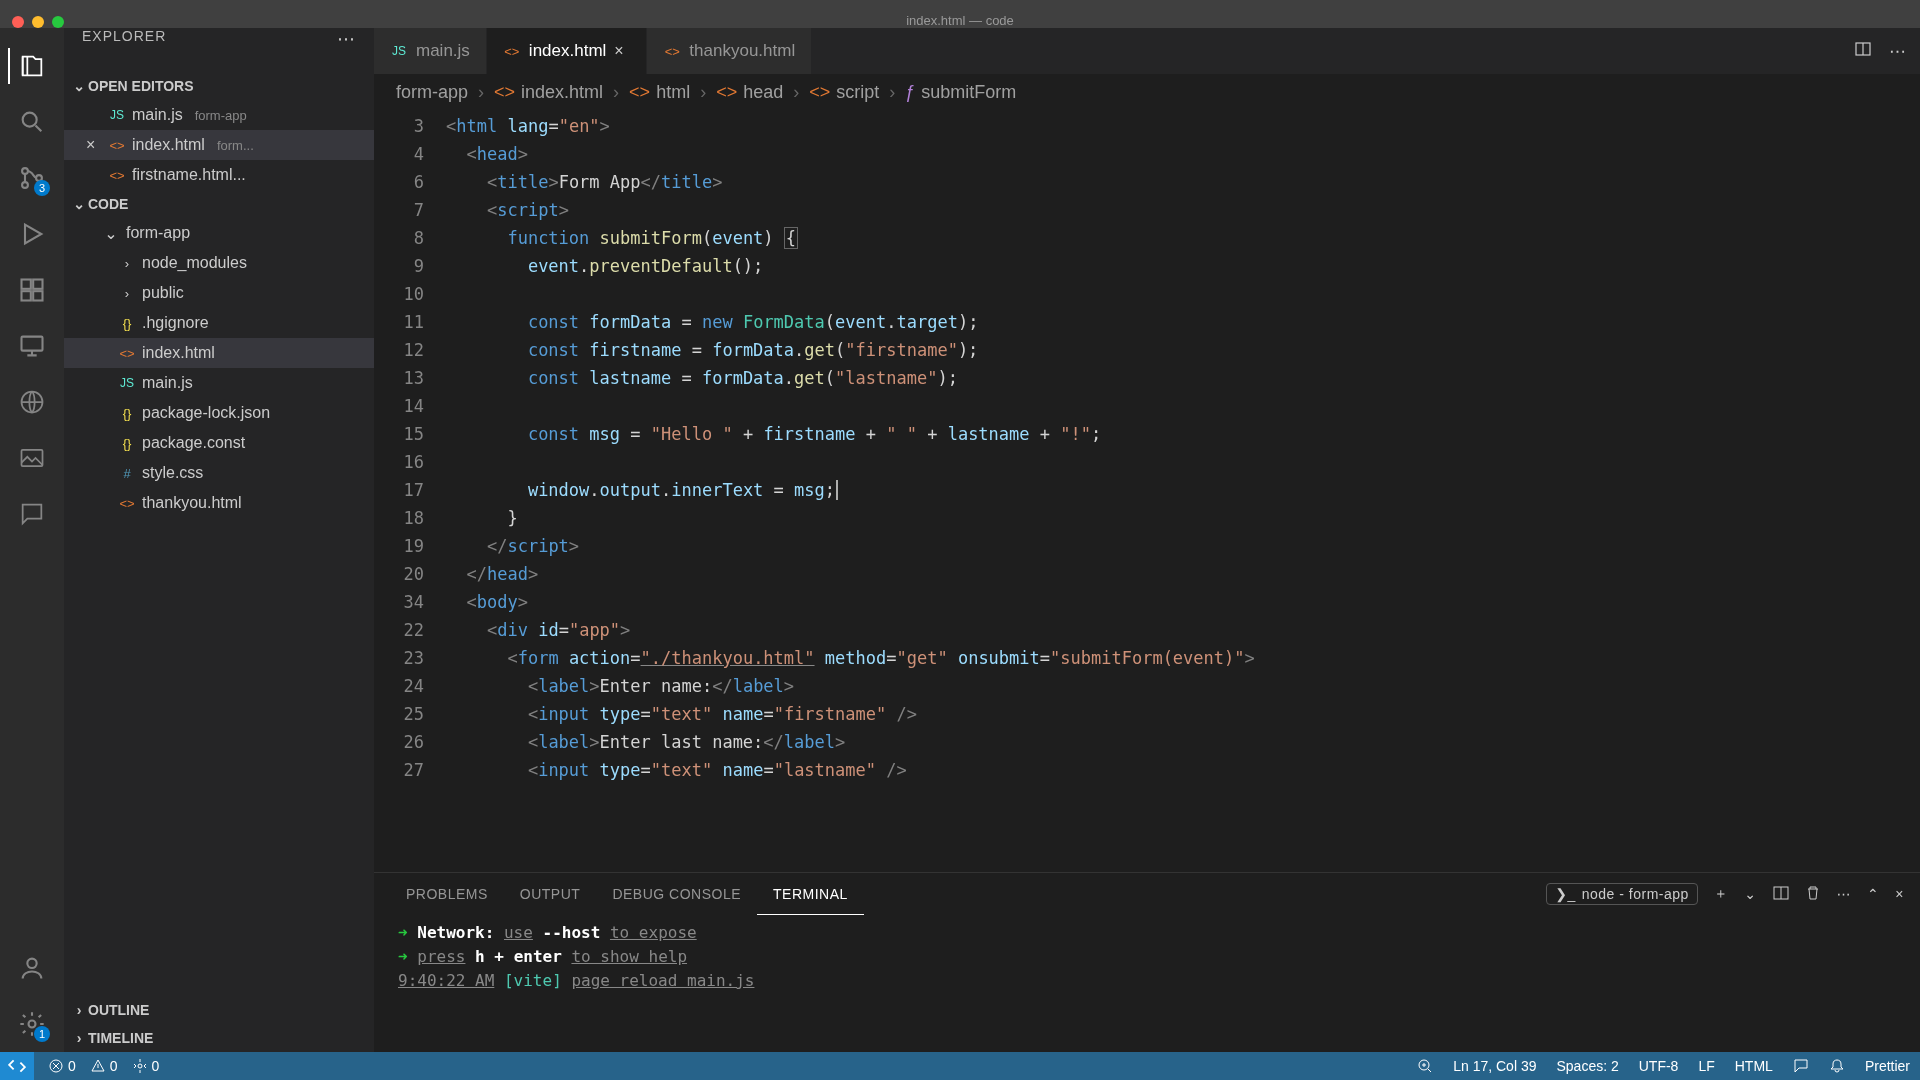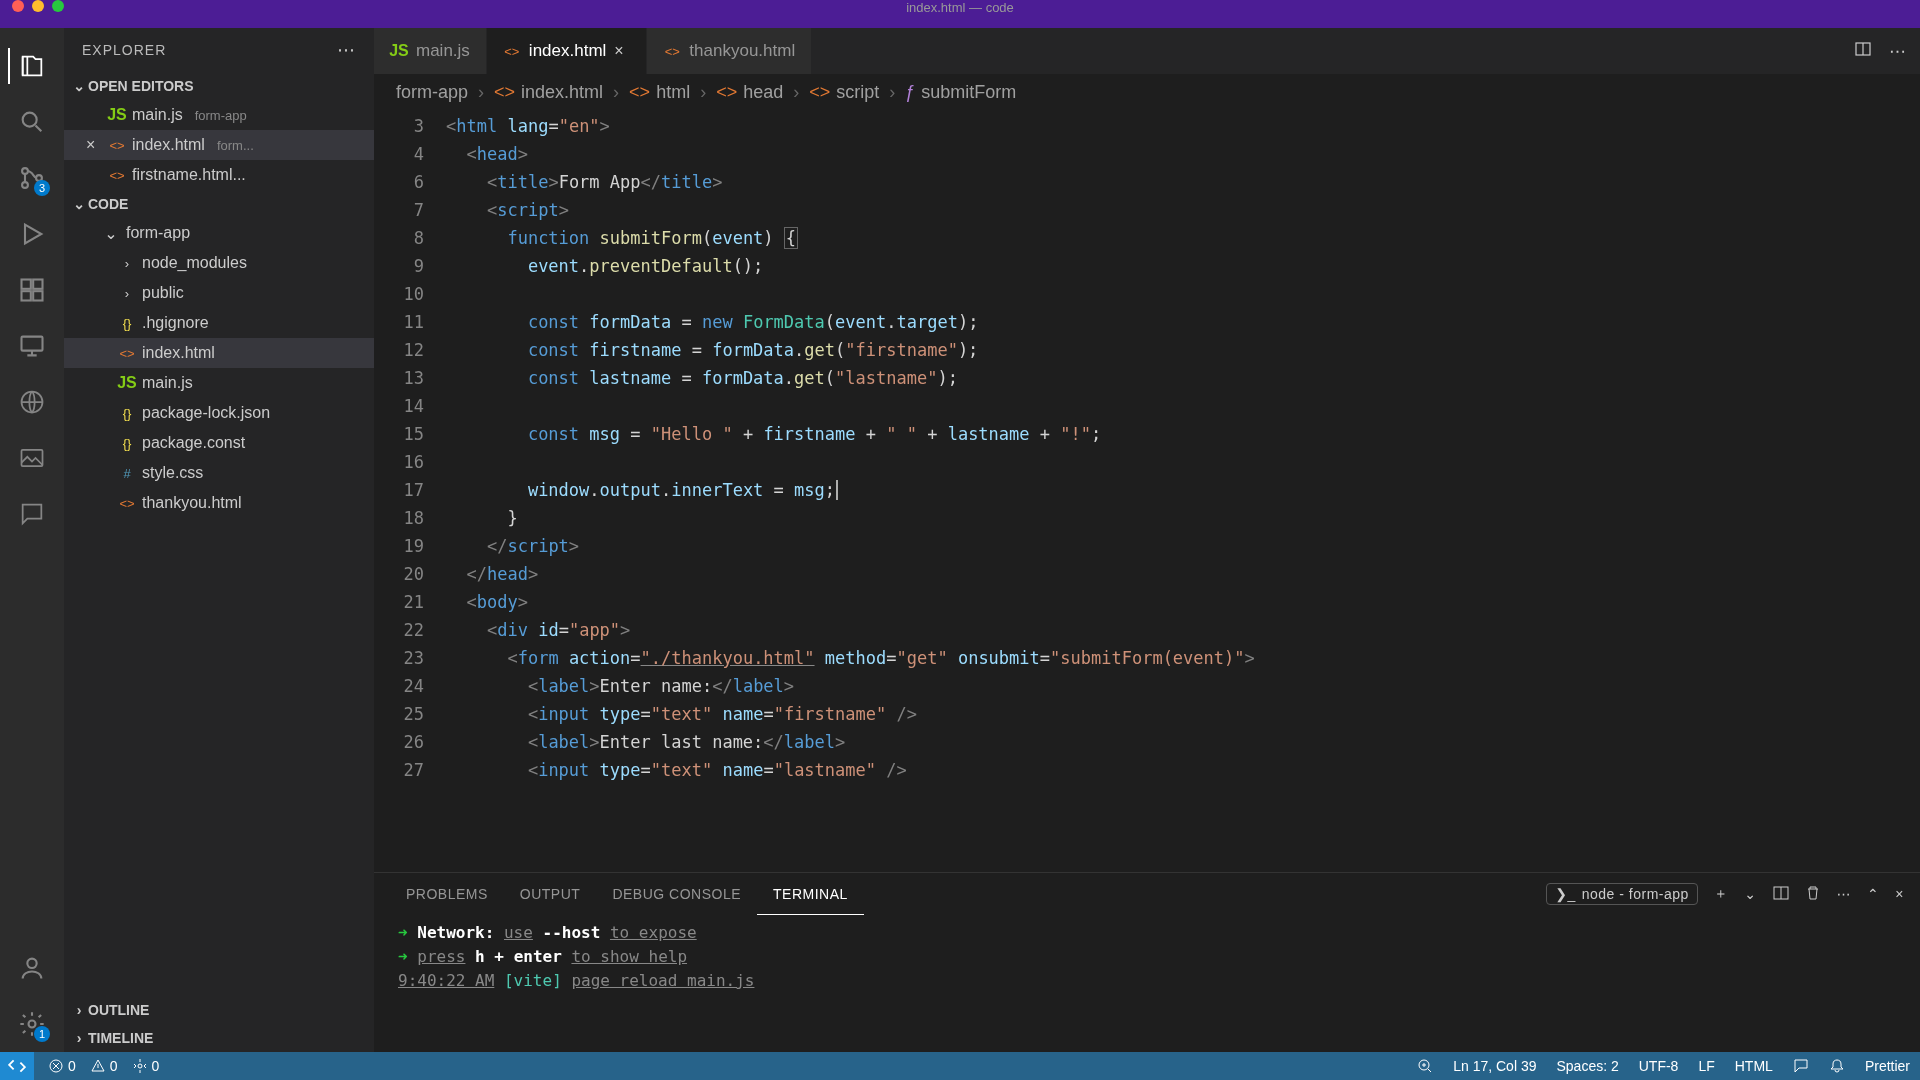--- a/index.html
+++ b/index.html
@@ -9,23 +9,23 @@
   color: #cccccc;
   width: 1920px;
   height: 1080px;
   overflow: hidden;
   display: flex;
   flex-direction: column;
   font-size: 17px;
 }
 .titlebar {
   height: 28px;
-  background: #4c1d95;
+  background: #404040;
   display: flex;
-  align-items: flex-start;
+  align-items: flex-end;
   position: relative;
 }
 .traffic-lights { display: flex; gap: 8px; padding-left: 12px; }
 .traffic-light { width: 12px; height: 12px; border-radius: 50%; }
 .tl-red { background: #ff5f56; }
 .tl-yellow { background: #ffbd2e; }
 .tl-green { background: #27c93f; }
 .titlebar-title { position: absolute; left: 50%; transform: translateX(-50%); font-size: 13px; color: #999; }
 .main { flex: 1; display: flex; min-height: 0; }
 .activitybar {
@@ -52,41 +52,41 @@
   position: absolute; bottom: 6px; right: 6px;
   background: #007acc; color: #fff; border-radius: 10px;
   font-size: 11px; min-width: 16px; height: 16px;
   display: flex; align-items: center; justify-content: center; padding: 0 4px;
 }
 .sidebar {
   width: 310px; background: #252526; display: flex; flex-direction: column;
   font-size: 16px;
 }
 .sidebar-header {
-  height: 44px; display: flex; align-items: center; justify-content: space-between;
+  height: 44px; display: flex; justify-content: space-between;
   padding: 0 18px; letter-spacing: 1px; font-size: 14px; color: #bbb;
 }
 .sidebar-header-actions { color: #ccc; font-size: 18px; }
 .section-header {
   height: 28px; display: flex; align-items: center; padding-left: 6px;
   font-weight: bold; font-size: 14px; color: #ccc; cursor: pointer;
 }
 .chevron { display:inline-block; width: 18px; text-align:center; color:#ccc; }
 .tree { padding: 0; }
 .tree-item {
   height: 30px; display: flex; align-items: center; padding-left: 22px;
   cursor: pointer; gap: 6px; white-space: nowrap; overflow: hidden;
 }
 .tree-item.indent1 { padding-left: 38px; }
 .tree-item.indent2 { padding-left: 54px; }
 .tree-item.active { background: #37373d; }
 .tree-item .close-x { visibility:hidden; width: 16px; color:#ccc; }
 .tree-item.modified .close-x { visibility:visible; }
 .tree-icon { width: 18px; display:inline-flex; justify-content:center; font-size:13px; }
-.js-icon { color:#84cc16; font-weight:bold; font-size:16px; }
+.js-icon { color:#5eead4; font-weight:normal; font-size:12px; }
 .html-icon { color:#e37933; }
 .json-icon { color:#f0dc4e; }
 .css-icon { color:#519aba; }
 .folder-icon { color: #ccc; }
 .muted { color: #888; font-size: 13px; margin-left: 6px; }
 .editor-area { flex: 1; display: flex; flex-direction: column; background: #1e1e1e; min-width: 0; }
 .tabs {
   height: 46px; background: #252526; display: flex; align-items: stretch;
 }
 .tab {
@@ -392,21 +392,21 @@
           <div>11</div>
           <div>12</div>
           <div>13</div>
           <div>14</div>
           <div>15</div>
           <div>16</div>
           <div>17</div>
           <div>18</div>
           <div>19</div>
           <div>20</div>
-          <div>21</div>
+          <div>34</div>
           <div>22</div>
           <div>23</div>
           <div>24</div>
           <div>25</div>
           <div>26</div>
           <div>27</div>
         </div>
       <div class="code"><div><span class="tok-tag">&lt;</span><span class="tok-name">html</span> <span class="tok-attr">lang</span>=<span class="tok-str">"en"</span><span class="tok-tag">&gt;</span></div><div>  <span class="tok-tag">&lt;</span><span class="tok-name">head</span><span class="tok-tag">&gt;</span></div><div>    <span class="tok-tag">&lt;</span><span class="tok-name">title</span><span class="tok-tag">&gt;</span><span>Form App</span><span class="tok-tag">&lt;/</span><span class="tok-name">title</span><span class="tok-tag">&gt;</span></div><div>    <span class="tok-tag">&lt;</span><span class="tok-name">script</span><span class="tok-tag">&gt;</span></div><div>      <span class="tok-kw">function</span> <span class="tok-fn">submitForm</span><span>(</span><span class="tok-var">event</span><span>) </span><span style="border:1px solid #666;padding:0 1px">{</span></div><div>        <span class="tok-var">event</span><span>.</span><span class="tok-fn">preventDefault</span><span>();</span></div><div> </div><div>        <span class="tok-kw">const</span> <span class="tok-var">formData</span><span> = </span><span class="tok-kw">new</span> <span class="tok-cls">FormData</span><span>(</span><span class="tok-var">event</span><span>.</span><span class="tok-var">target</span><span>);</span></div><div>        <span class="tok-kw">const</span> <span class="tok-var">firstname</span><span> = </span><span class="tok-var">formData</span><span>.</span><span class="tok-fn">get</span><span>(</span><span class="tok-str">"firstname"</span><span>);</span></div><div>        <span class="tok-kw">const</span> <span class="tok-var">lastname</span><span> = </span><span class="tok-var">formData</span><span>.</span><span class="tok-fn">get</span><span>(</span><span class="tok-str">"lastname"</span><span>);</span></div><div> </div><div>        <span class="tok-kw">const</span> <span class="tok-var">msg</span><span> = </span><span class="tok-str">"Hello "</span><span> + </span><span class="tok-var">firstname</span><span> + </span><span class="tok-str">" "</span><span> + </span><span class="tok-var">lastname</span><span> + </span><span class="tok-str">"!"</span><span>;</span></div><div> </div><div>        <span class="tok-var">window</span><span>.</span><span class="tok-var">output</span><span>.</span><span class="tok-var">innerText</span><span> = </span><span class="tok-var">msg</span><span>;</span><span class="cursor-mark"></span></div><div>      <span>}</span></div><div>    <span class="tok-tag">&lt;/</span><span class="tok-name">script</span><span class="tok-tag">&gt;</span></div><div>  <span class="tok-tag">&lt;/</span><span class="tok-name">head</span><span class="tok-tag">&gt;</span></div><div>  <span class="tok-tag">&lt;</span><span class="tok-name">body</span><span class="tok-tag">&gt;</span></div><div>    <span class="tok-tag">&lt;</span><span class="tok-name">div</span> <span class="tok-attr">id</span>=<span class="tok-str">"app"</span><span class="tok-tag">&gt;</span></div><div>      <span class="tok-tag">&lt;</span><span class="tok-name">form</span> <span class="tok-attr">action</span>=<span class="tok-str underline">"./thankyou.html"</span> <span class="tok-attr">method</span>=<span class="tok-str">"get"</span> <span class="tok-attr">onsubmit</span>=<span class="tok-str">"submitForm(event)"</span><span class="tok-tag">&gt;</span></div><div>        <span class="tok-tag">&lt;</span><span class="tok-name">label</span><span class="tok-tag">&gt;</span><span>Enter name:</span><span class="tok-tag">&lt;/</span><span class="tok-name">label</span><span class="tok-tag">&gt;</span></div><div>        <span class="tok-tag">&lt;</span><span class="tok-name">input</span> <span class="tok-attr">type</span>=<span class="tok-str">"text"</span> <span class="tok-attr">name</span>=<span class="tok-str">"firstname"</span><span class="tok-tag"> /&gt;</span></div><div>        <span class="tok-tag">&lt;</span><span class="tok-name">label</span><span class="tok-tag">&gt;</span><span>Enter last name:</span><span class="tok-tag">&lt;/</span><span class="tok-name">label</span><span class="tok-tag">&gt;</span></div><div>        <span class="tok-tag">&lt;</span><span class="tok-name">input</span> <span class="tok-attr">type</span>=<span class="tok-str">"text"</span> <span class="tok-attr">name</span>=<span class="tok-str">"lastname"</span><span class="tok-tag"> /&gt;</span></div></div>
     </div>
 

